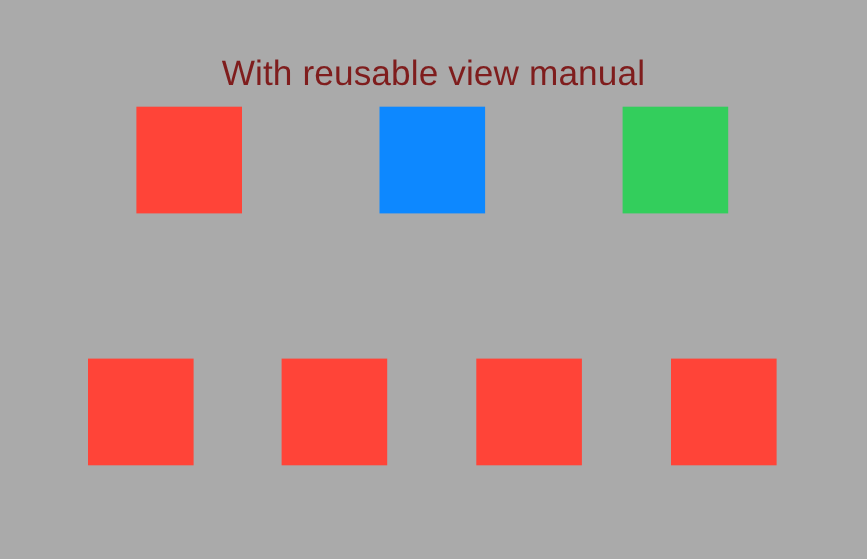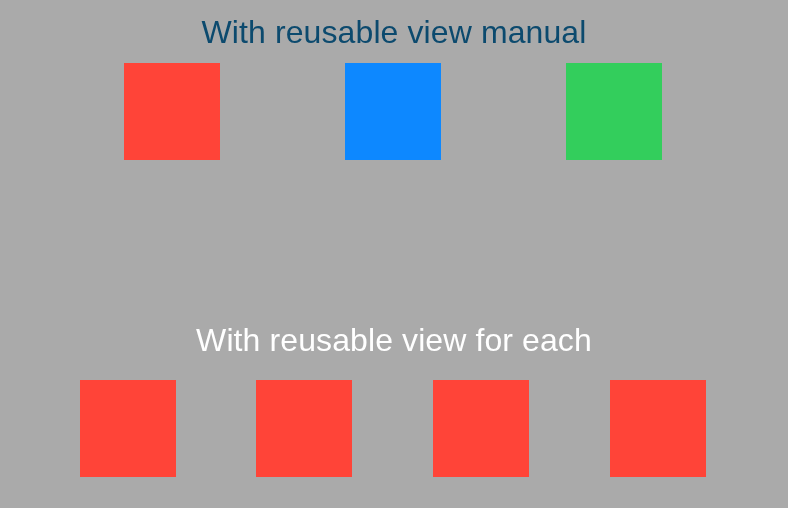--- a/index.html
+++ b/index.html
@@ -74,31 +74,30 @@
   .row-foreach .sq-1 { left: 256px; }
   .row-foreach .sq-2 { left: 433px; }
   .row-foreach .sq-3 { left: 610px; }
 </style>
 </head>
 <body style="background-color: rgb(170, 170, 170);">
 
 <div class="screen" style="background-color: rgb(170, 170, 170);">
 
   <div class="section section-manual">
-    <span class="section-title" style="color: #0c4a6e;">With reusable view manual</span>
+    <span class="section-title" style="color: #7f1d1d; margin-top: 34px;">With reusable view manual</span>
 
     <div class="row row-manual">
       <div class="square sq-0" style="background-color: rgb(255, 68, 56);"></div>
       <div class="square sq-1" style="background-color: rgb(13, 136, 255);"></div>
       <div class="square sq-2" style="background-color: rgb(51, 206, 92);"></div>
     </div>
   </div>
 
   <div class="section section-foreach">
-    <span class="section-title" style="color: rgb(255, 255, 255);">With reusable view for each</span>
 
     <div class="row row-foreach">
       <div class="square sq-0" style="background-color: rgb(255, 68, 56);"></div>
       <div class="square sq-1" style="background-color: rgb(255, 68, 56);"></div>
       <div class="square sq-2" style="background-color: rgb(255, 68, 56);"></div>
       <div class="square sq-3" style="background-color: rgb(255, 68, 56);"></div>
     </div>
   </div>
 
 </div>

